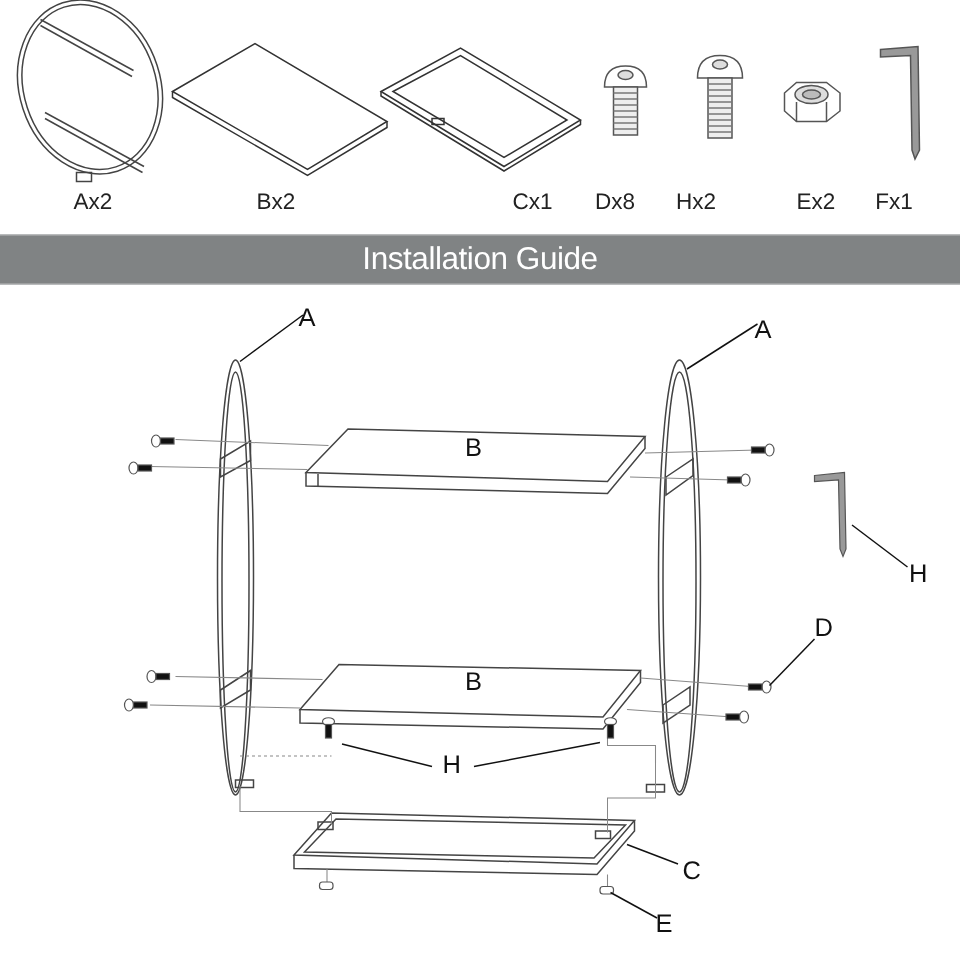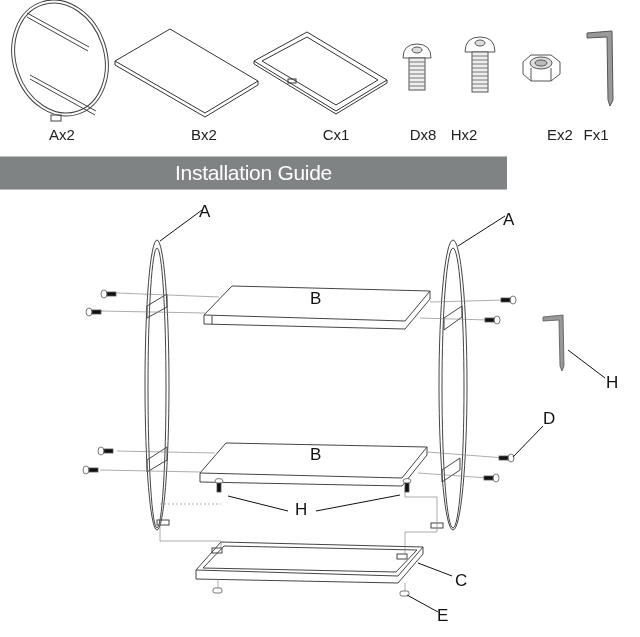--- a/index.html
+++ b/index.html
@@ -1,19 +1,19 @@
 <!DOCTYPE html>
 <html><head>
 <meta charset="utf-8">
 <style>
   html, body { margin: 0; padding: 0; background: #ffffff; }
   body { width: 640px; height: 637px; position: relative; overflow: hidden; font-family: "Liberation Sans", sans-serif; }
   .parts { position: absolute; left: 0; top: 0; width: 568px; height: 155px; }
   .part-label { position: absolute; top: 126px; font-size: 15px; color: #222; transform: translateX(-50%); white-space: nowrap; }
-  .banner { position: absolute; left: 0; top: 156px; width: 507px; height: 32px; background: #808384; border-top: 1px solid #b9bbbc; border-bottom: 1px solid #b9bbbc; display: flex; align-items: center; justify-content: center; }
+  .banner { position: absolute; left: 0; top: 156px; width: 640px; height: 32px; background: #808384; border-top: 1px solid #b9bbbc; border-bottom: 1px solid #b9bbbc; display: flex; align-items: center; justify-content: center; }
   .banner-title { color: #ffffff; font-size: 21px; letter-spacing: -0.3px; }
   .diagram { position: absolute; left: 0; top: 190px; width: 640px; height: 447px; }
   .callout { position: absolute; font-size: 17px; color: #111; }
   .shelf-label { position: absolute; font-size: 17px; color: #111; }
   svg { position: absolute; left: 0; top: 0; }
 </style>
 </head>
 <body>
 
 <div class="parts">
@@ -79,25 +79,25 @@
       <ellipse cx="541" cy="63" rx="6" ry="3" fill="#bbb"></ellipse>
       <line x1="531" y1="68" x2="531" y2="81"></line>
         <line x1="551" y1="68" x2="551" y2="81"></line>
     </g>
 
     <g fill="#999" stroke="#555" stroke-width="1">
       <path d="M587,33 L612,31 L613,100 L610,106 L608,100 L607,37 L587,38 Z"></path>
     </g>
   </svg>
   <span class="part-label" style="left:62px">Ax2</span>
-  <span class="part-label" style="left:204px">Bx2</span>
-  <span class="part-label" style="left:336px">Cx1</span>
-  <span class="part-label" style="left:423px">Dx8</span>
+  <span class="part-label" style="left:184px">Bx2</span>
+  <span class="part-label" style="left:355px">Cx1</span>
+  <span class="part-label" style="left:410px">Dx8</span>
   <span class="part-label" style="left:464px">Hx2</span>
-  <span class="part-label" style="left:560px">Ex2</span>
+  <span class="part-label" style="left:544px">Ex2</span>
   <span class="part-label" style="left:596px">Fx1</span>
 </div>
 
 <div class="banner">
   <span class="banner-title">Installation Guide</span>
 </div>
 
 <div class="diagram">
   <svg width="640" height="447">
     <g fill="none" stroke="#444" stroke-width="1">

